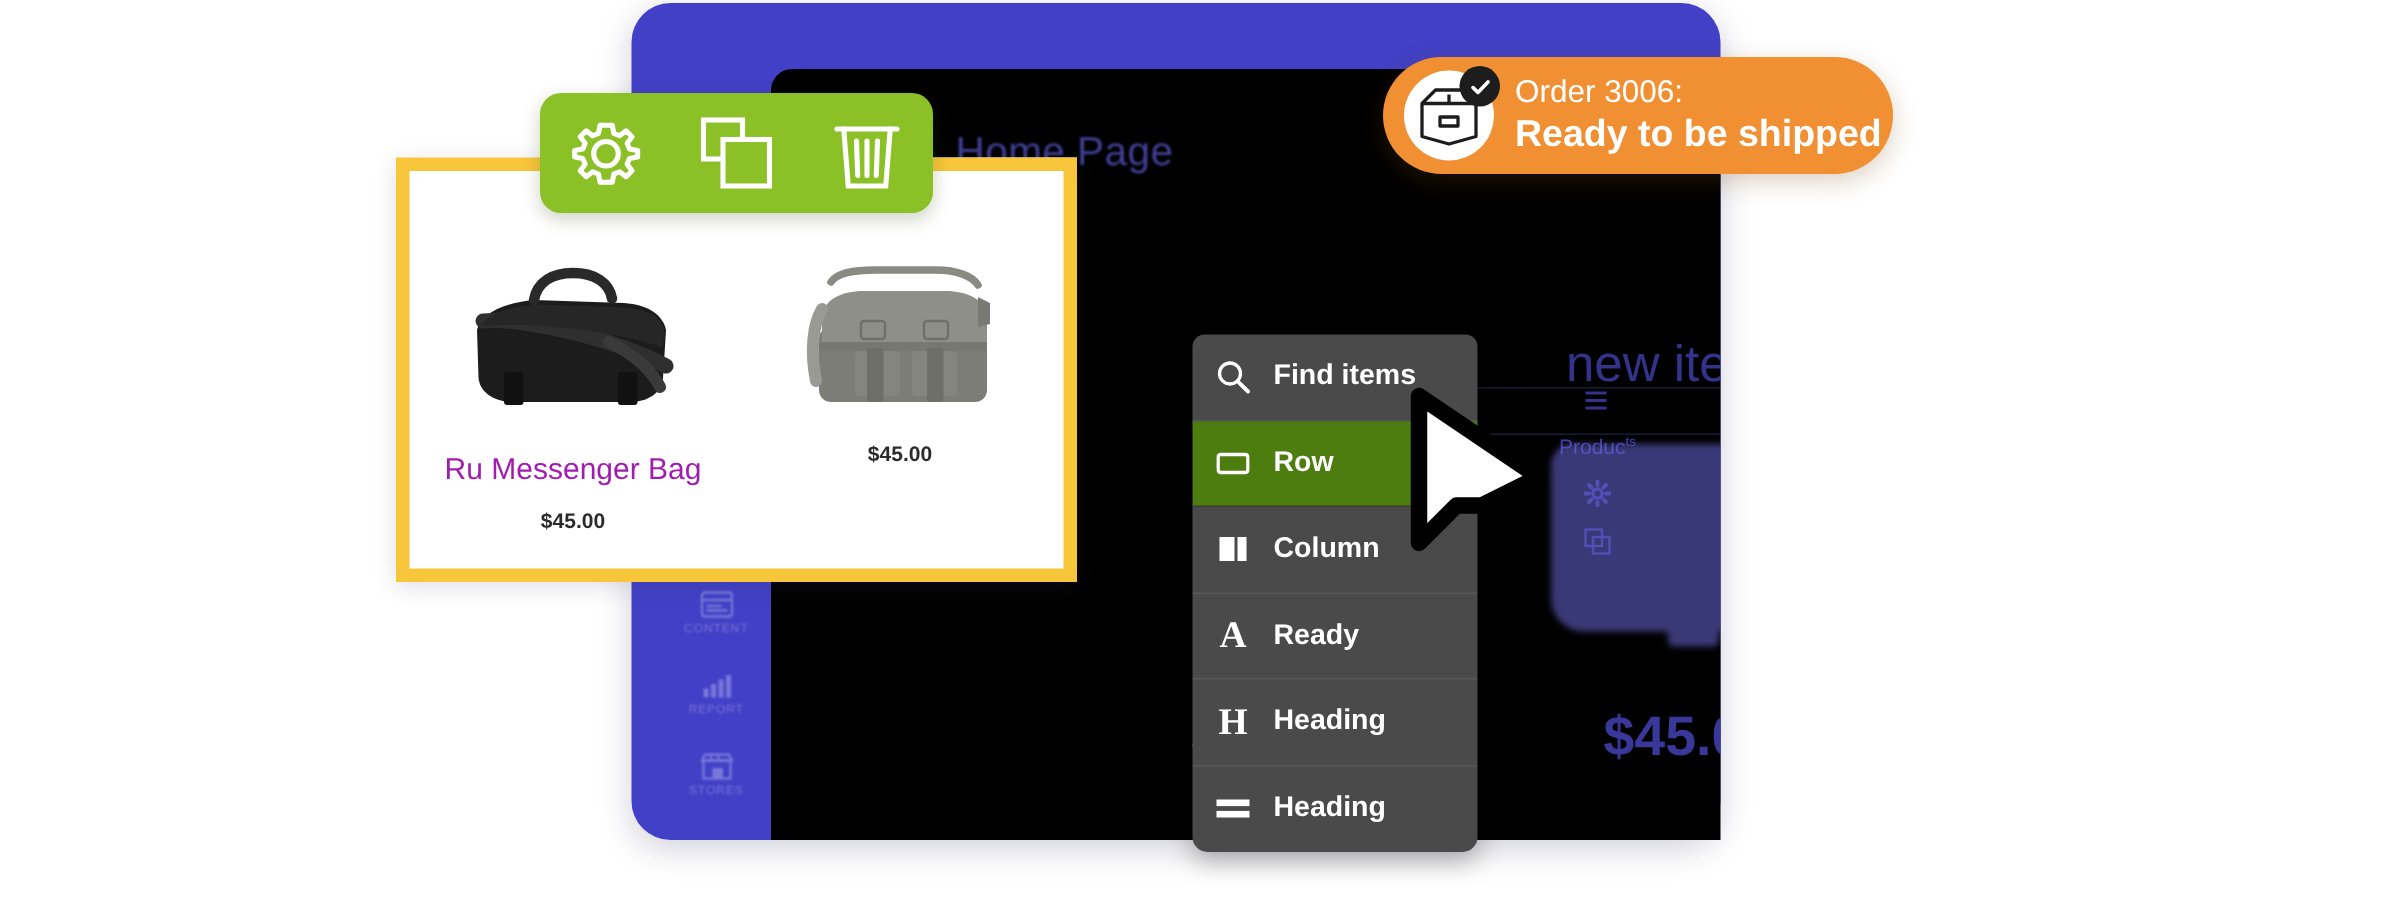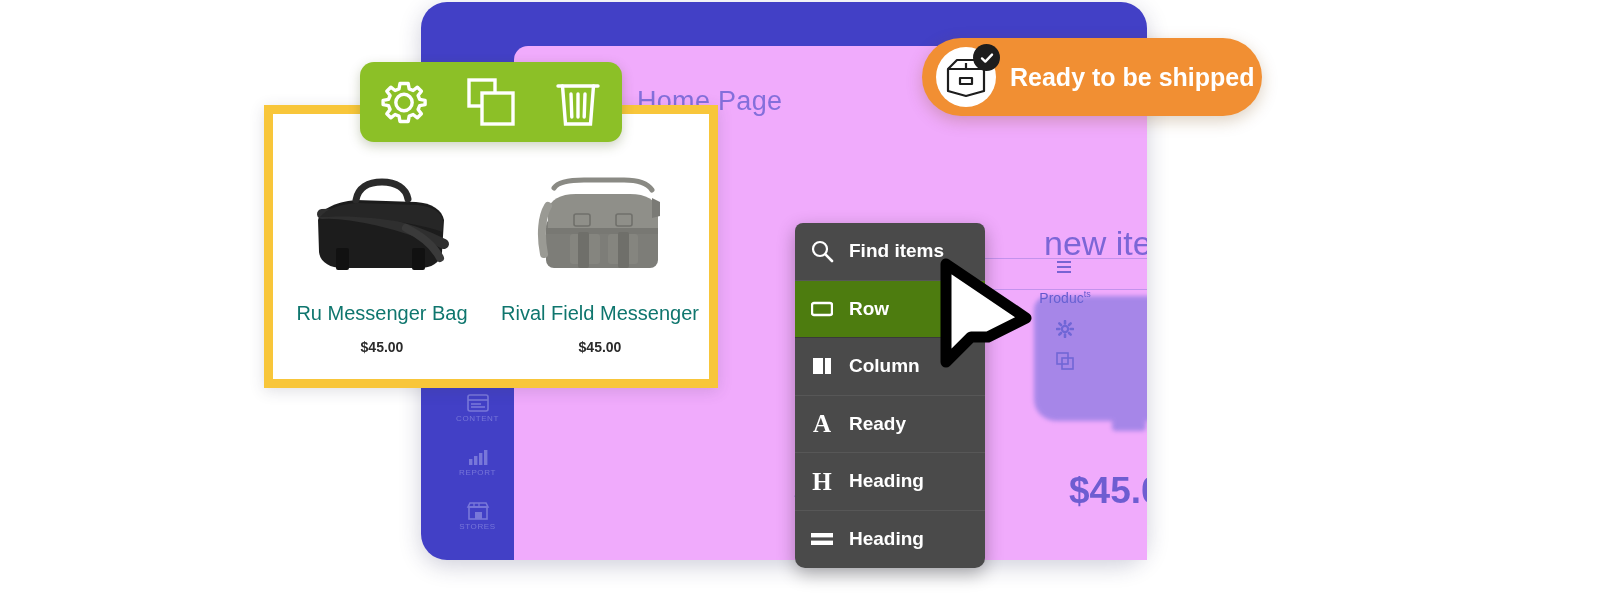--- a/index.html
+++ b/index.html
@@ -28,21 +28,21 @@
     left: 421px; top: 2px;
     width: 726px; height: 558px;
     background: #4240c6;
     border-radius: 26px;
     box-shadow: 0 6px 22px rgba(40,40,90,0.22);
   }
   .builder-inner {
     position: absolute;
     left: 93px; top: 44px;
     width: 633px; height: 514px;
-    background: #f0abfc;
+    background: #000000;
     border-radius: 14px 14px 0 0;
     overflow: hidden;
   }
   .home-page-label {
     position: absolute;
     left: 123px; top: 40px;
     font-size: 27px;
     color: #5b58cf;
     opacity: .72;
     letter-spacing: .3px;
@@ -159,21 +159,21 @@
     justify-content: flex-start;
     padding-top: 58px;
   }
   .prod-img {
     width: 152px; height: 108px;
     position: relative;
   }
   .prod-name {
     margin-top: 22px;
     font-size: 20px;
-    color: #0f766e;
+    color: #a21caf;
     white-space: nowrap;
   }
   .prod-price {
     margin-top: 14px;
     font-size: 14px;
     font-weight: 700;
     color: #2b2b2b;
   }
 
   
@@ -399,21 +399,20 @@
             <rect x="22" y="56" width="112" height="6" fill="#787873"></rect>
             <rect x="46" y="62" width="30" height="30" rx="3" fill="#85857f"></rect>
             <rect x="84" y="62" width="30" height="30" rx="3" fill="#85857f"></rect>
             <rect x="54" y="60" width="11" height="36" rx="2" fill="#6f6f6a"></rect>
             <rect x="94" y="60" width="11" height="36" rx="2" fill="#6f6f6a"></rect>
             <rect x="50" y="42" width="16" height="12" rx="2" fill="none" stroke="#70706b" stroke-width="1.6"></rect>
             <rect x="92" y="42" width="16" height="12" rx="2" fill="none" stroke="#70706b" stroke-width="1.6"></rect>
             <path d="M128 26 L136 30 L136 44 L128 46 Z" fill="#7a7a75"></path>
           </svg>
         </div>
-        <div class="prod-name">Rival Field Messenger</div>
         <div class="prod-price">$45.00</div>
       </div>
 
     </div>
   </div>
 
   <div class="green-toolbar">
     <div class="gt-btn">
       <span>
         <svg width="52" height="52" viewBox="0 0 52 52">
@@ -458,20 +457,21 @@
           <rect x="17" y="22" width="12" height="6"></rect>
         </g>
       </svg>
       <div class="pill-check">
         <svg width="16" height="16" viewBox="0 0 16 16">
             <path d="M3 8.4 L6.3 11.6 L13 4.6" fill="none" stroke="#ffffff" stroke-width="2.4" stroke-linecap="round" stroke-linejoin="round"></path>
           </svg>
       </div>
     </div>
     <div class="pill-text">
+      <div class="pill-line1">Order 3006:</div>
       <div class="pill-line2">Ready to be shipped</div>
     </div>
   </div>
 
   <div class="context-menu">
 
     <div class="menu-item search">
       <span class="mi-icon">
         <svg width="24" height="24" viewBox="0 0 24 24">
             <circle cx="10" cy="10" r="7" fill="none" stroke="#ffffff" stroke-width="2.2"></circle>

